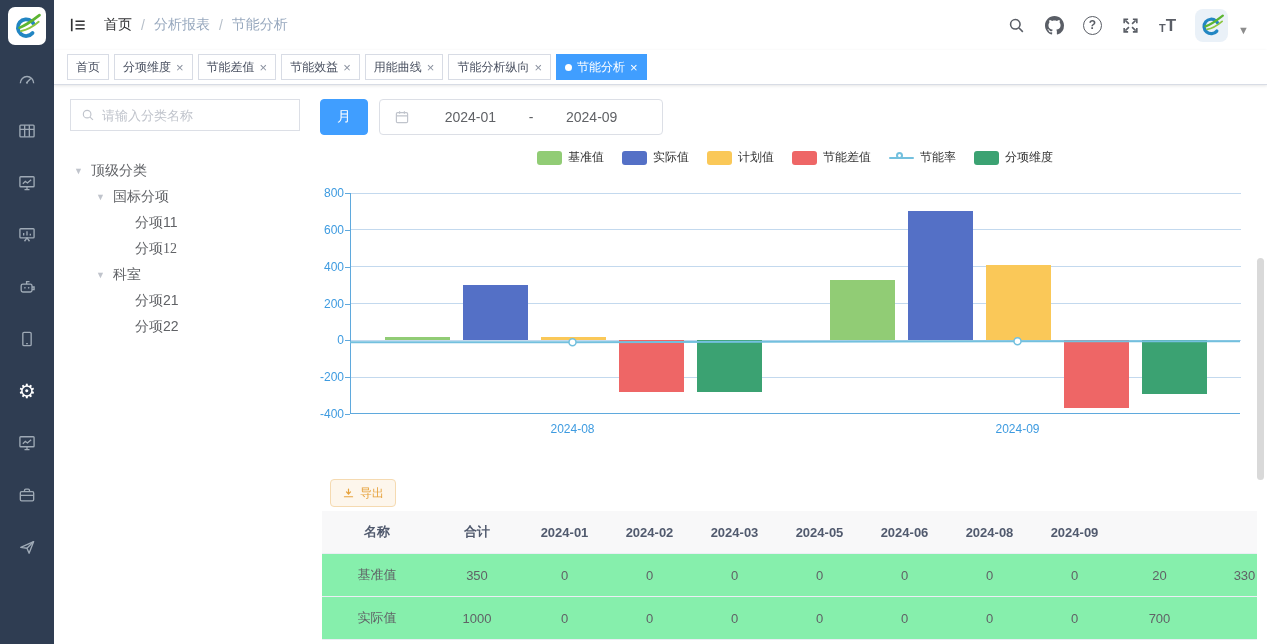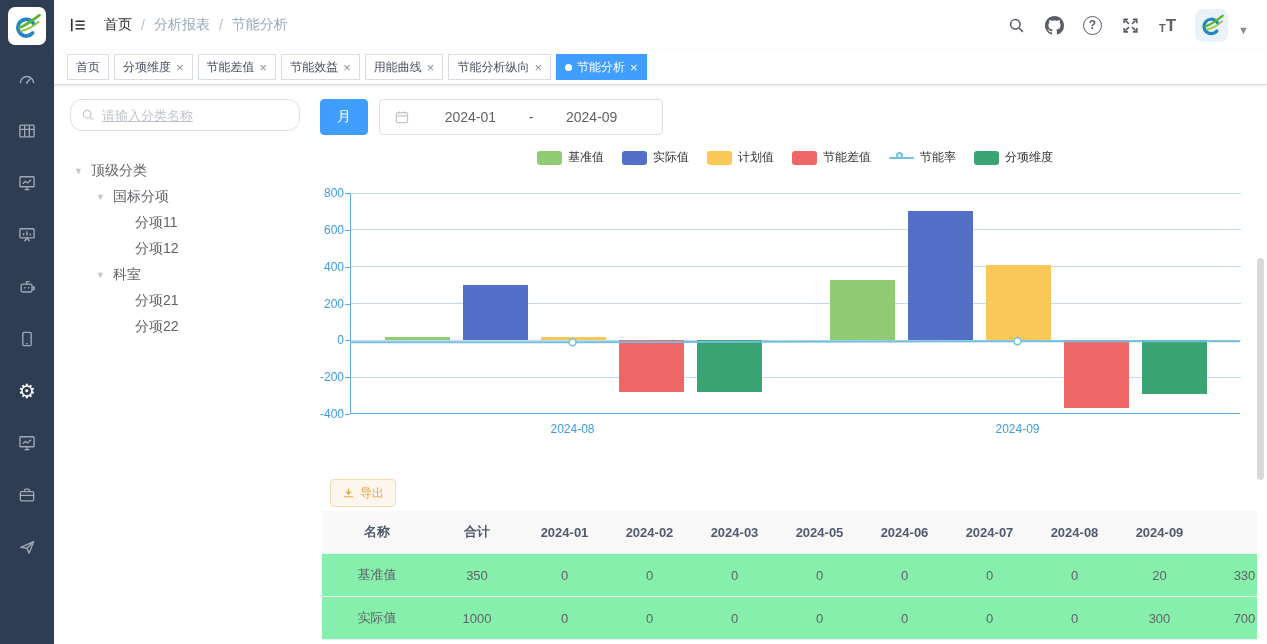--- a/index.html
+++ b/index.html
@@ -38,21 +38,21 @@
   .tags-bar{height:35px;flex:none;display:flex;align-items:center;padding:0 13px;gap:5px;background:#fff;border-bottom:1px solid #d8dce5;box-shadow:0 1px 3px 0 rgba(0,0,0,.10);}
   .tag{height:26px;display:inline-flex;align-items:center;gap:5px;padding:0 8px;border:1px solid #d8dce5;background:#fff;color:#495060;font-size:12px;cursor:pointer;white-space:nowrap;}
   .tag .tag-close{color:#8a919f;font-size:13px;line-height:1;}
   .tag.active{background:#409eff;border-color:#409eff;color:#fff;}
   .tag.active .tag-close{color:#fff;}
   .tag-dot{width:7px;height:7px;border-radius:50%;background:#fff;}
 
   
   .content{flex:1;display:flex;padding:14px 0 0 16px;min-height:0;}
   .left-panel{width:232px;flex:none;margin-right:18px;}
-  .search-box{width:230px;height:32px;border:1px solid #dcdfe6;border-radius:12px;display:flex;align-items:center;gap:7px;padding:0 10px;color:#c0c4cc;background:#fff;text-decoration:underline;}
+  .search-box{width:230px;height:32px;border:1px solid #dcdfe6;border-radius:0;display:flex;align-items:center;gap:7px;padding:0 10px;color:#c0c4cc;background:#fff;}
   .search-box svg{width:14px;height:14px;flex:none;}
   .search-box input{border:0;outline:0;flex:1;font-size:13px;color:#606266;background:transparent;font-family:inherit;}
   .search-box input::placeholder{color:#c0c4cc;}
   .tree{margin-top:27px;font-size:14px;color:#606266;}
   .tree-row{height:26px;display:flex;align-items:center;cursor:pointer;}
   .tree-caret{width:17px;color:#c0c4cc;font-size:9px;flex:none;}
 
   .main-panel{flex:1;position:relative;min-width:0;}
   .toolbar{position:absolute;top:0;left:0;display:flex;align-items:center;}
   .period-btn{width:48px;height:36px;background:#409eff;border:1px solid #409eff;color:#fff;border-radius:4px;font-size:14px;cursor:pointer;font-family:inherit;}
@@ -264,21 +264,21 @@
               <span>顶级分类</span>
             </div>
             <div class="tree-row" style="padding-left: 26px;">
               <span class="tree-caret">▼</span>
               <span>国标分项</span>
             </div>
             <div class="tree-row" style="padding-left: 48px;">
               <span class="tree-caret"></span>
               <span>分项11</span>
             </div>
-            <div class="tree-row" style="padding-left: 48px;">
+            <div class="tree-row" style="padding-left: 48px; font-family: Liberation Serif, serif;">
               <span class="tree-caret"></span>
               <span>分项12</span>
             </div>
             <div class="tree-row" style="padding-left: 26px;">
               <span class="tree-caret">▼</span>
               <span>科室</span>
             </div>
             <div class="tree-row" style="padding-left: 48px;">
               <span class="tree-caret"></span>
               <span>分项21</span>
@@ -386,21 +386,20 @@
 
         <div class="data-table">
             <div class="trow thead">
               <div class="tcell" style="width: 110px;">名称</div>
               <div class="tcell" style="width: 90px;">合计</div>
               <div class="tcell" style="width: 85px;">2024-01</div>
               <div class="tcell" style="width: 85px;">2024-02</div>
               <div class="tcell" style="width: 85px;">2024-03</div>
               <div class="tcell" style="width: 85px;">2024-05</div>
               <div class="tcell" style="width: 85px;">2024-06</div>
-              <div class="tcell" style="width: 85px;">2024-07</div>
               <div class="tcell" style="width: 85px;">2024-08</div>
               <div class="tcell" style="width: 85px;">2024-09</div>
             </div>
             <div class="trow">
               <div class="tcell" style="width: 110px;">基准值</div>
               <div class="tcell" style="width: 90px;">350</div>
               <div class="tcell" style="width: 85px;">0</div>
               <div class="tcell" style="width: 85px;">0</div>
               <div class="tcell" style="width: 85px;">0</div>
               <div class="tcell" style="width: 85px;">0</div>
@@ -413,21 +412,20 @@
             <div class="trow">
               <div class="tcell" style="width: 110px;">实际值</div>
               <div class="tcell" style="width: 90px;">1000</div>
               <div class="tcell" style="width: 85px;">0</div>
               <div class="tcell" style="width: 85px;">0</div>
               <div class="tcell" style="width: 85px;">0</div>
               <div class="tcell" style="width: 85px;">0</div>
               <div class="tcell" style="width: 85px;">0</div>
               <div class="tcell" style="width: 85px;">0</div>
               <div class="tcell" style="width: 85px;">0</div>
-              <div class="tcell" style="width: 85px;">300</div>
               <div class="tcell" style="width: 85px;">700</div>
             </div>
           </div>
       </div>
     </div>
   </div>
 
   <div class="scroll-thumb"></div>
 </div>
 

